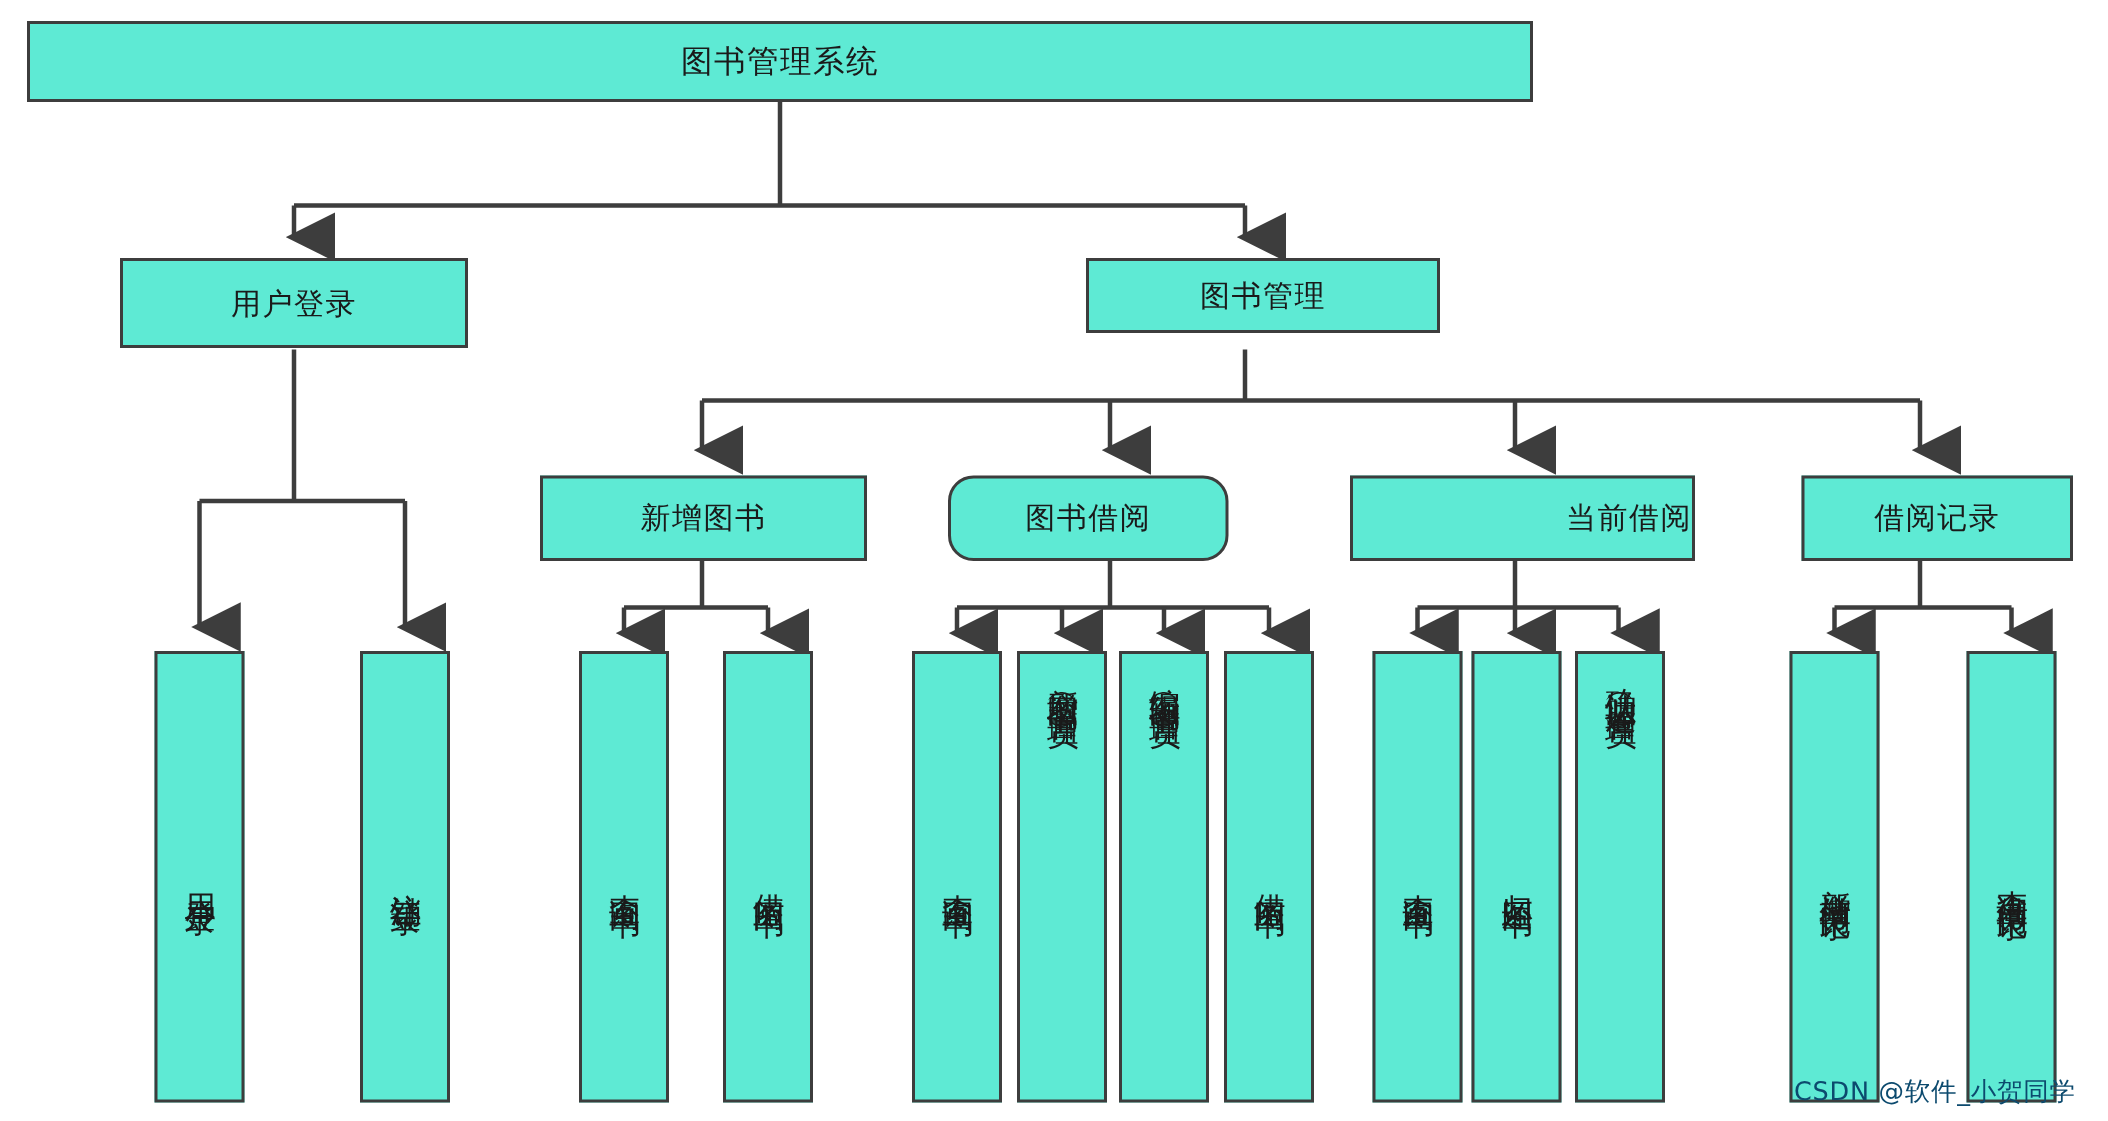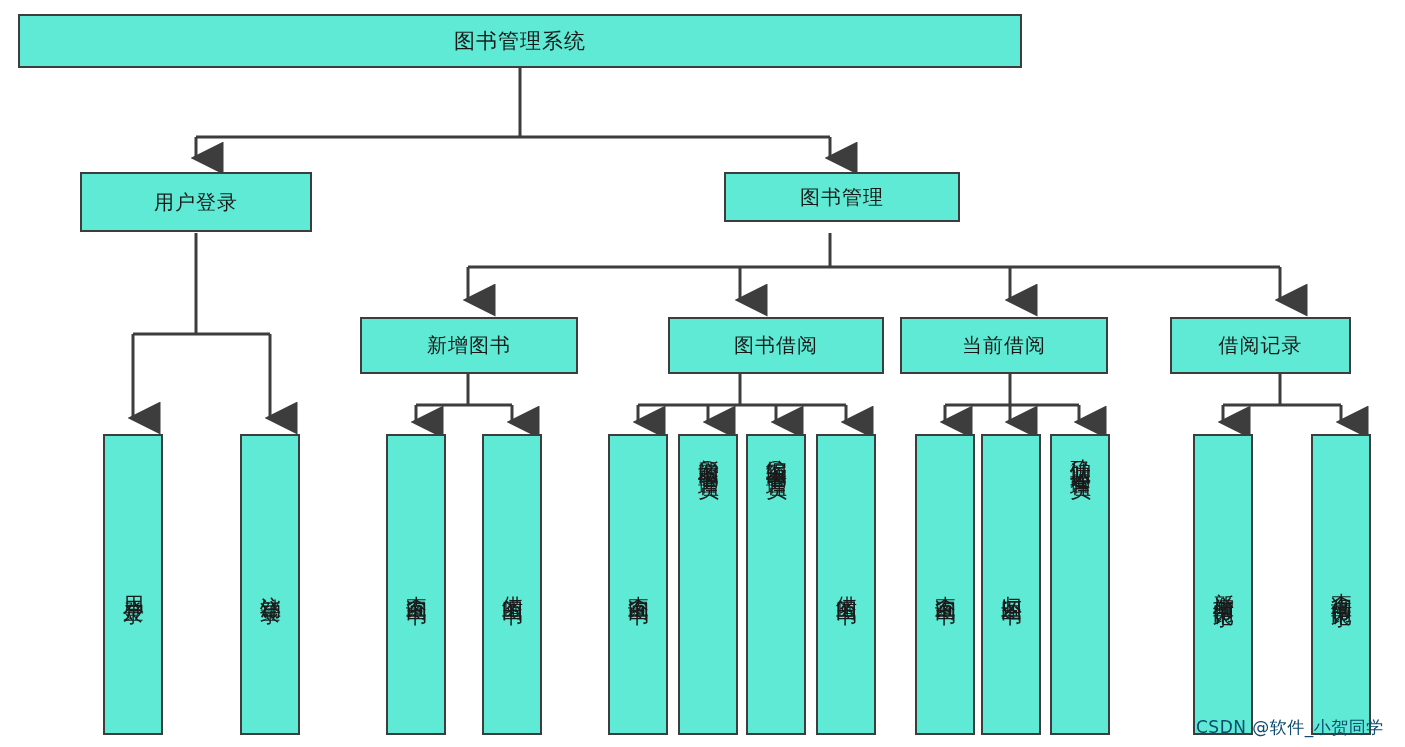--- a/index.html
+++ b/index.html
@@ -142,27 +142,27 @@
   <div class="node node-l2" style="left:80px; top:172px; width:232px; height:60px;">
     <span>用户登录</span>
   </div>
   <div class="node node-l2" style="left:712px; top:172px; width:236px; height:50px;margin-left:12px;">
     <span>图书管理</span>
   </div>
 
   <div class="node node-l3" style="left:360px; top:317px; width:218px; height:57px;">
     <span>新增图书</span>
   </div>
-  <div class="node node-l3" style="left:668px; top:317px; width:216px; height:57px;">
+  <div class="node node-l3" style="left:632px; top:317px; width:187px; height:57px;border-radius:17px;">
     <span>图书借阅</span>
   </div>
-  <div class="node node-l3" style="left:900px; top:317px; width:208px; height:57px;">
+  <div class="node node-l3" style="left:900px; top:317px; width:230px; height:57px;justify-content:flex-end;">
     <span>当前借阅</span>
   </div>
-  <div class="node node-l3" style="left:1170px; top:317px; width:181px; height:57px;">
+  <div class="node node-l3" style="left:1201px; top:317px; width:181px; height:57px;">
     <span>借阅记录</span>
   </div>
 
   <div class="node node-leaf leaf-mid" style="left:103px; top:434px; width:60px; height:301px;">
     <span class="vtext">用户登录</span>
   </div>
   <div class="node node-leaf leaf-mid" style="left:240px; top:434px; width:60px; height:301px;">
     <span class="vtext">注销登录</span>
   </div>
 

